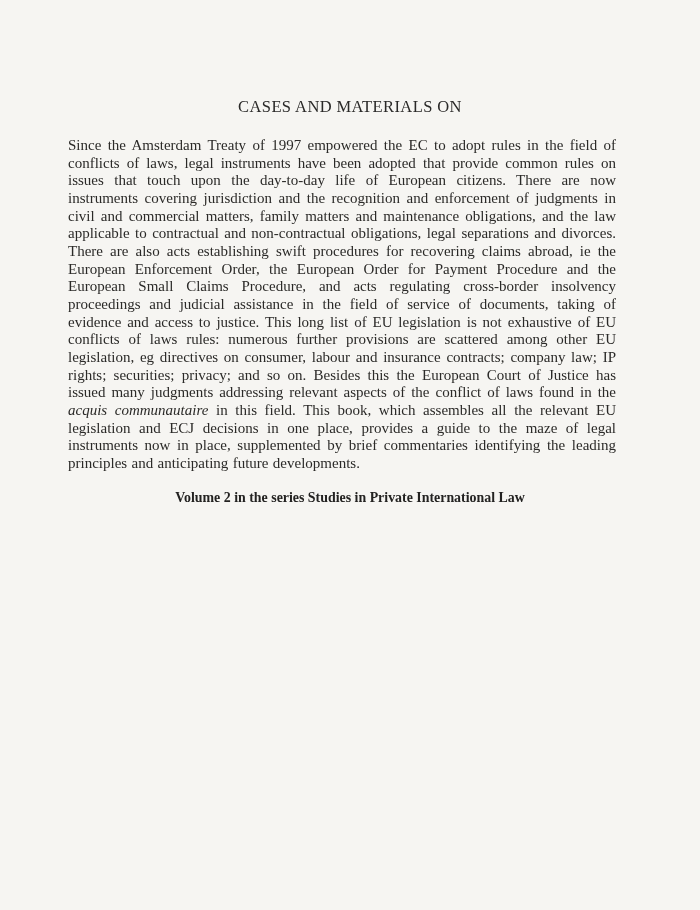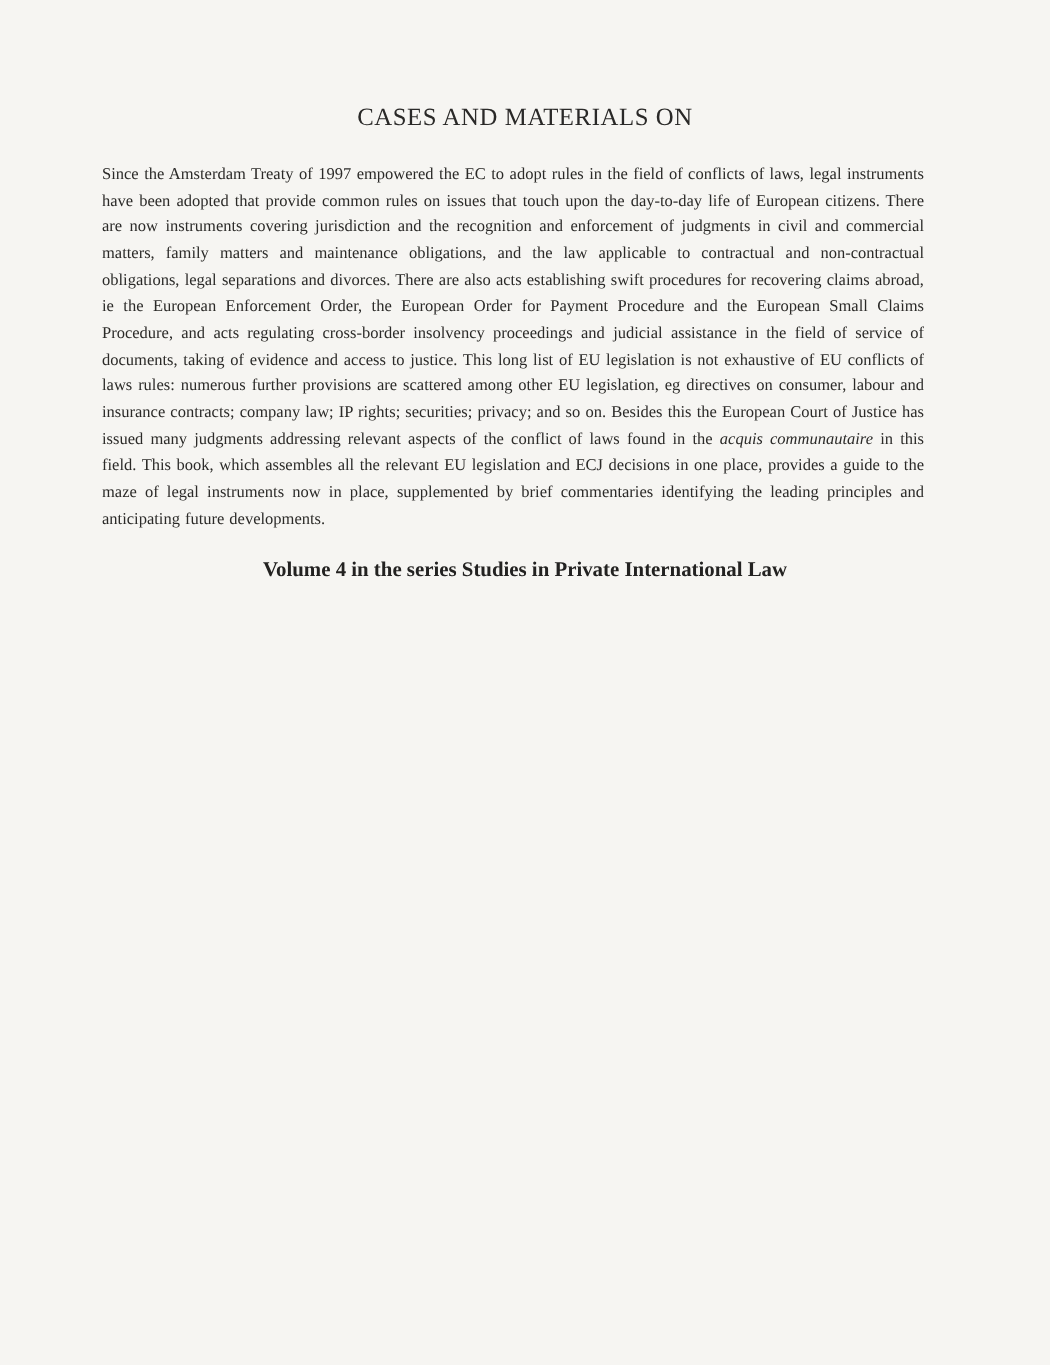--- a/index.html
+++ b/index.html
@@ -8,35 +8,35 @@
     background: #f3f2ef;
   }
   .page {
     position: relative;
     width: 700px;
     height: 910px;
     box-sizing: border-box;
     background: #f6f5f2;
     color: #272625;
     font-family: "Liberation Serif", "DejaVu Serif", serif;
-    padding: 68px 68px 0 68px;
+    padding: 97px 68px 0 68px;
     overflow: hidden;
   }
   .title-block {
     text-align: center;
     font-size: 16.5px;
     line-height: 19px;
     letter-spacing: 0.4px;
     font-weight: normal;
     color: #2a2928;
   }
   .body-paragraph {
     margin: 21px 16px 0 0;
     text-align: justify;
-    font-size: 11px;
+    font-size: 15px;
     line-height: 17.65px;
     word-spacing: 0.6px;
     color: #2b2a28;
   }
   .body-paragraph em {
     font-style: italic;
   }
   .series-note {
     margin-top: 18px;
     text-align: center;
@@ -49,15 +49,15 @@
 <body>
 
 <div class="page">
 
   <div class="title-block">
     <div>CASES AND MATERIALS ON</div>
   </div>
 
   <p class="body-paragraph"><span>Since the Amsterdam Treaty of 1997 empowered the EC to adopt rules in the field of conflicts of laws, legal instruments have been adopted that provide common rules on issues that touch upon the day-to-day life of European citizens. There are now instruments covering jurisdiction and the recognition and enforcement of judgments in civil and commercial matters, family matters and maintenance obligations, and the law applicable to contractual and non-contractual obligations, legal separations and divorces. There are also acts establishing swift procedures for recovering claims abroad, ie the European Enforcement Order, the European Order for Payment Procedure and the European Small Claims Procedure, and acts regulating cross-border insolvency proceedings and judicial assistance in the field of service of documents, taking of evidence and access to justice. This long list of EU legislation is not exhaustive of EU conflicts of laws rules: numerous further provisions are scattered among other EU legislation, eg directives on consumer, labour and insurance contracts; company law; IP rights; securities; privacy; and so on. Besides this the European Court of Justice has issued many judgments addressing relevant aspects of the conflict of laws found in the </span><em>acquis communautaire</em><span> in this field. This book, which assembles all the relevant EU legislation and ECJ decisions in one place, provides a guide to the maze of legal instruments now in place, supplemented by brief commentaries identifying the leading principles and anticipating future developments.</span></p>
 
-  <div class="series-note">Volume 4 in the series Studies in Private International Law</div>
+  <div class="series-note">Volume 2 in the series Studies in Private International Law</div>
 
 </div>
 
 </body></html>

